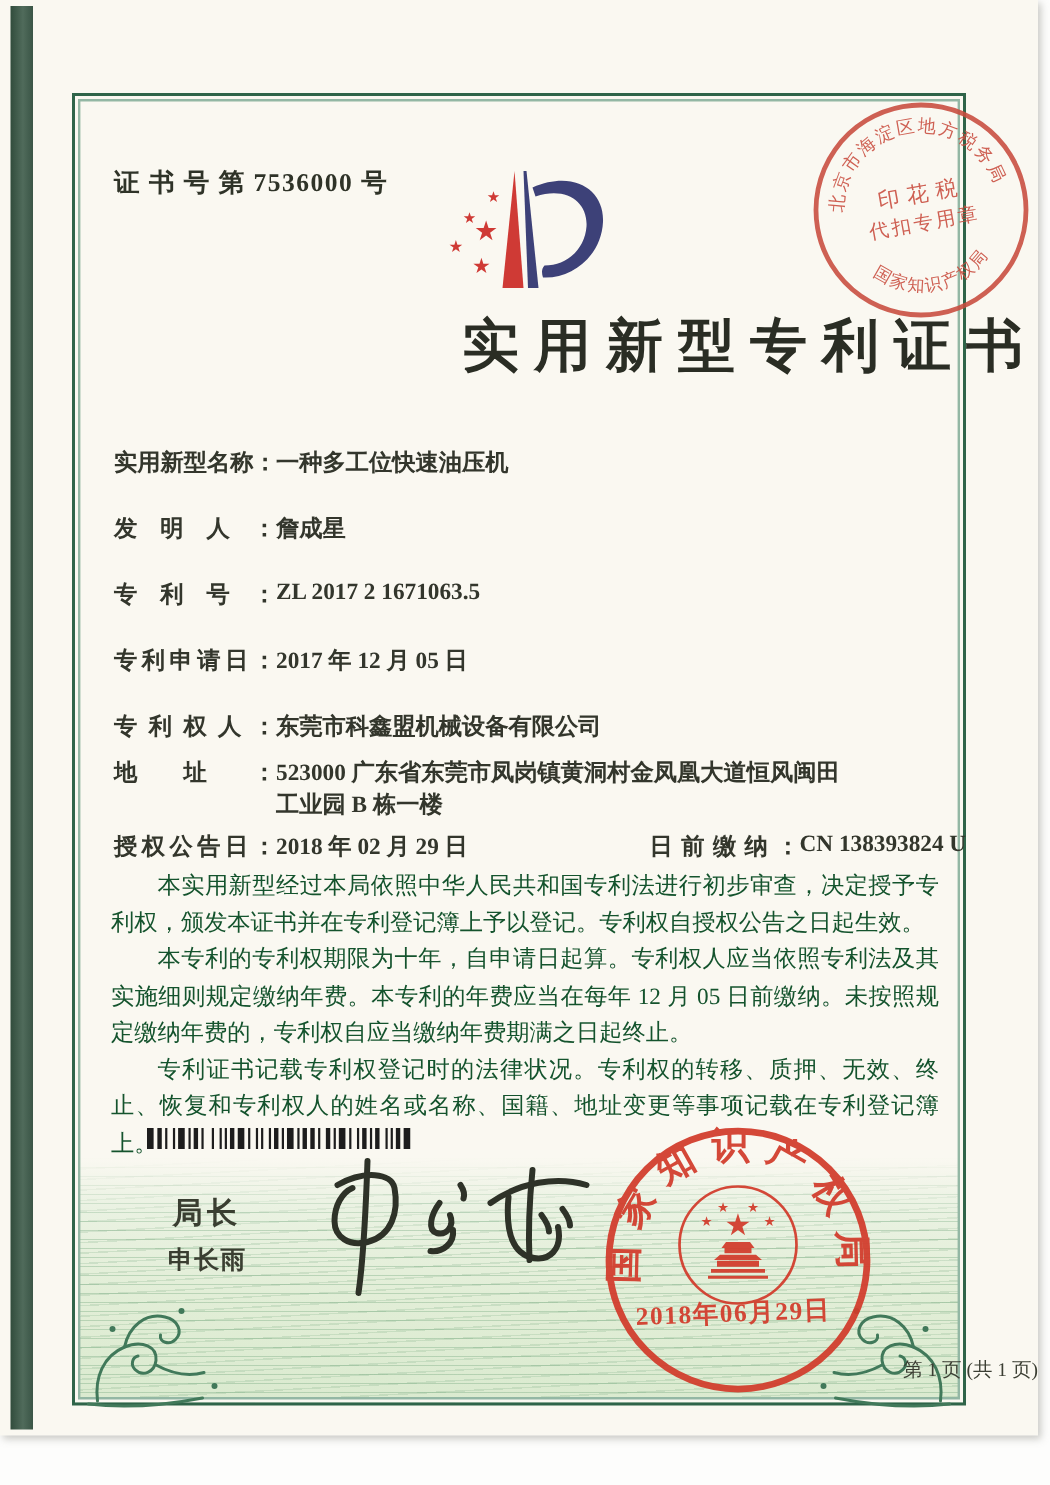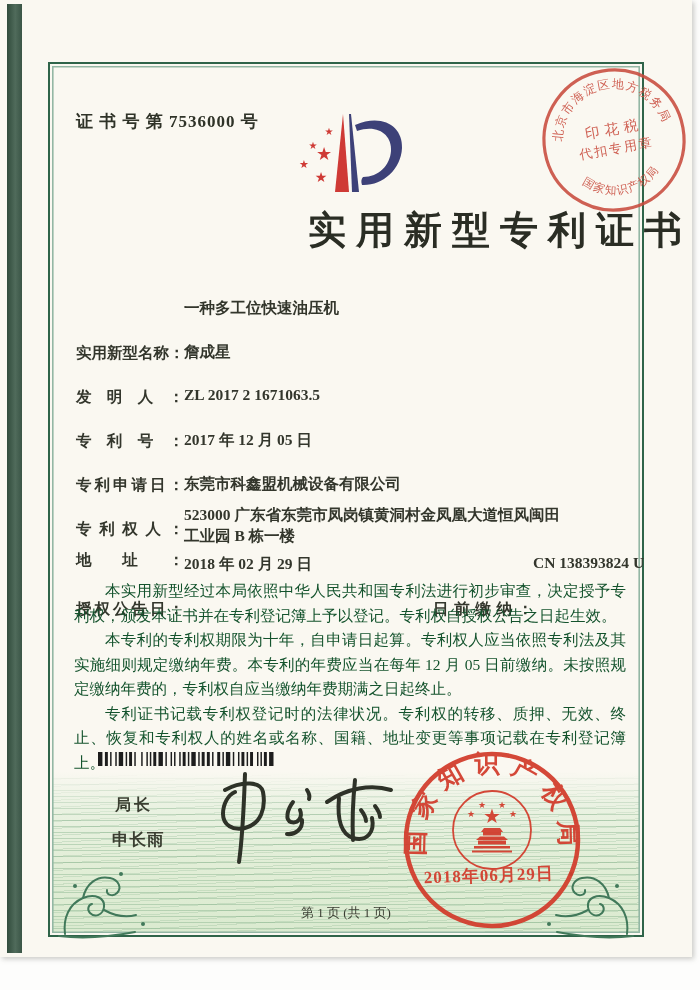--- a/index.html
+++ b/index.html
@@ -44,36 +44,36 @@
     font-size:17px;letter-spacing:1px;color:#2f3328;font-weight:600;
   }
   .logo{position:absolute;left:279px;top:111px;z-index:6;}
   .title{
     position:absolute;left:0;top:205px;width:692px;text-align:right;z-index:6;
     font-size:38px;font-weight:600;letter-spacing:10px;color:#2a2d24;
   }
   .row{position:absolute;left:76px;z-index:6;font-size:15.5px;color:#33362c;font-weight:600;white-space:nowrap;}
   .row .label{
     display:inline-block;width:108px;vertical-align:top;
-    text-align:justify;text-align-last:justify;margin-top:45px;
+    text-align:justify;text-align-last:justify;
   }
   .row .value{display:inline-block;vertical-align:top;white-space:pre-line;}
   .row.addr .value{max-width:420px;}
   .grant-no{position:absolute;left:357px;top:0;}
   .body-text{
     position:absolute;left:74px;top:579px;width:552px;z-index:6;
     font-size:15.5px;line-height:24.5px;color:#14532d;text-align:justify;
   }
   .body-text p{margin:0;text-indent:2em;}
   .barcode{position:absolute;left:98px;top:752px;z-index:6;}
-  .director-title{position:absolute;left:115px;top:795px;z-index:7;font-size:16px;letter-spacing:3px;color:#3a3e31;font-weight:600;}
+  .director-title{position:absolute;left:115px;top:795px;z-index:7;font-size:20px;letter-spacing:3px;color:#3a3e31;font-weight:600;}
   .director-name{position:absolute;left:112px;top:829px;z-index:7;font-size:16.5px;letter-spacing:1px;color:#3a3e31;font-weight:600;}
   .signature{position:absolute;left:195px;top:768px;z-index:7;}
   .footer{
-    position:absolute;left:0;top:904px;width:692px;text-align:center;z-index:7;
+    position:absolute;left:0;top:904px;width:692px;text-align:right;z-index:7;
     font-size:13px;color:#3b3e33;
   }
   .seal{position:absolute;left:392px;top:740px;z-index:8;opacity:.93;}
   .tax-stamp{position:absolute;left:534px;top:60px;z-index:9;transform:rotate(-10deg);opacity:.88;}
   .flourish{position:absolute;z-index:6;}
   .flourish.left{left:57px;top:866px;}
   .flourish.right{left:535px;top:866px;transform:scaleX(-1);}
   svg text{font-family:"Liberation Serif","DejaVu Serif",serif;}
 </style>
 </head>

